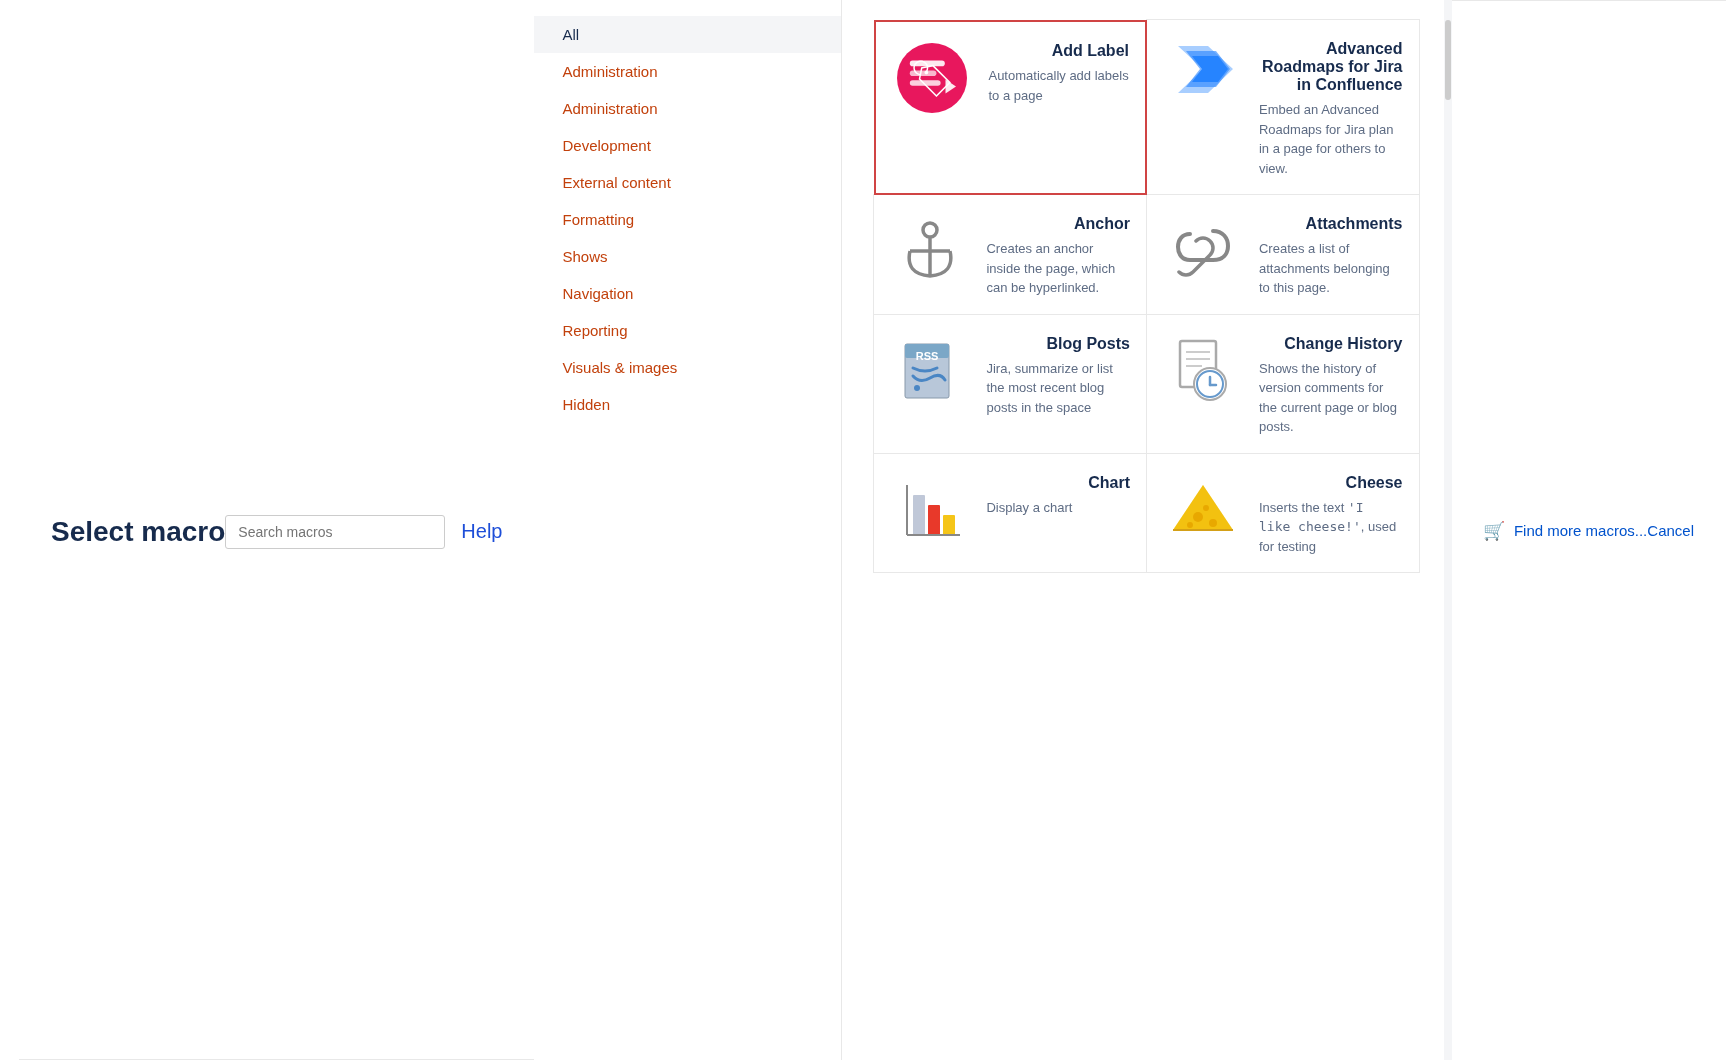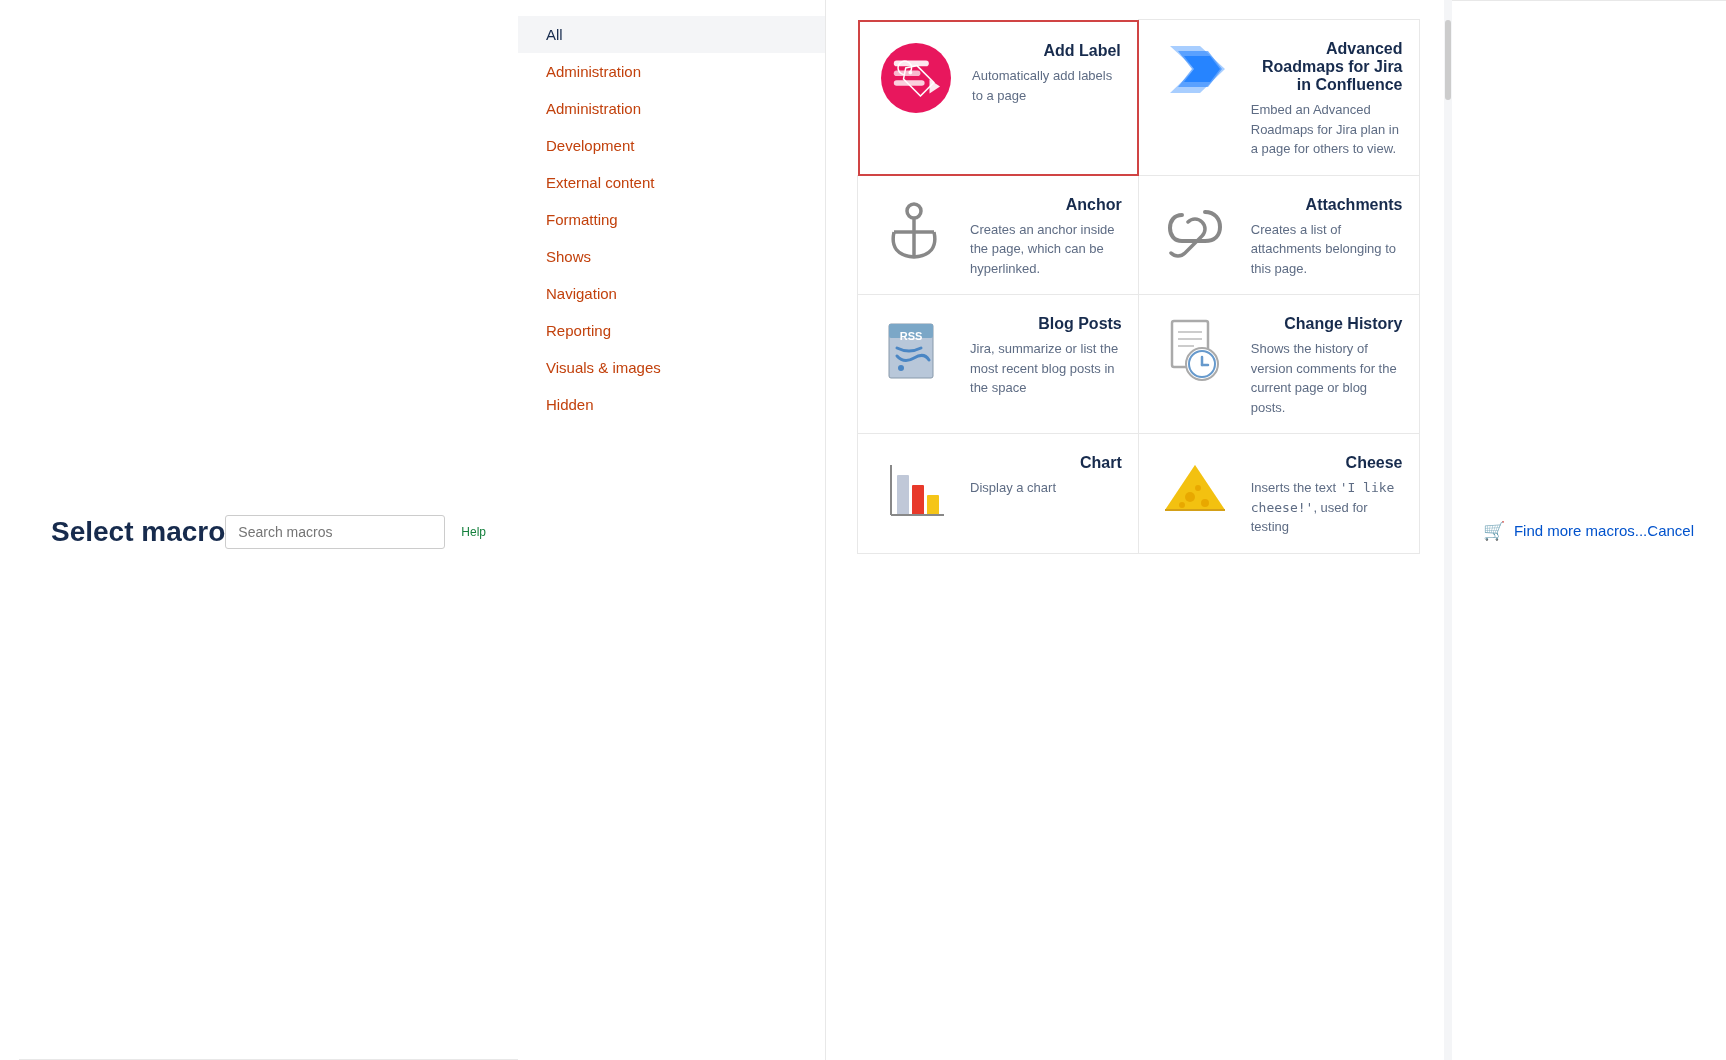--- a/index.html
+++ b/index.html
@@ -44,22 +44,22 @@
       border: 1px solid #ccc;
       border-radius: 3px;
       padding: 8px 12px;
       font-size: 14px;
       width: 220px;
       color: #0369a1;
       outline: none;
     }
 
     .help-link {
-      color: #15803d;
-      font-size: 12px;
+      color: #1d4ed8;
+      font-size: 20px;
       font-weight: 500;
       text-decoration: none;
       cursor: pointer;
     }
 
     .body {
       display: flex;
       flex: 1;
       overflow: hidden;
     }

